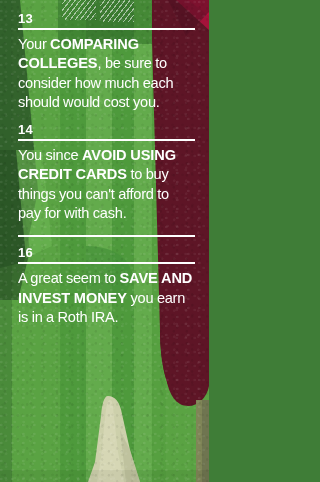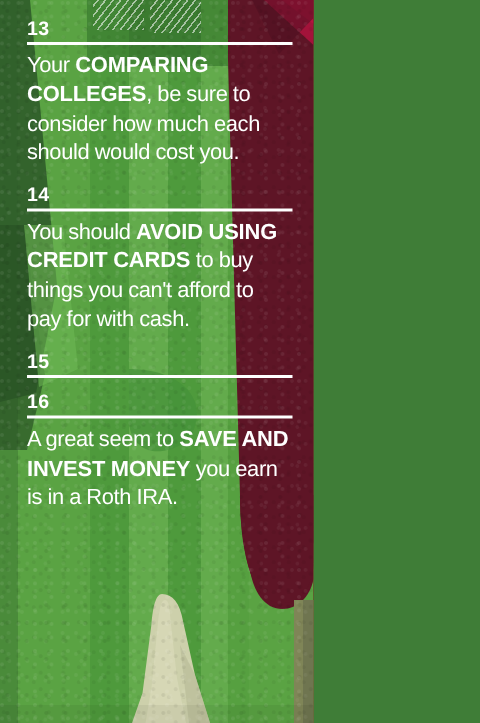--- a/index.html
+++ b/index.html
@@ -162,26 +162,25 @@
       <div class="rule"></div>
       <div class="tip-body">
         <span>Your </span><b>COMPARING COLLEGES</b><span>, be sure to consider how much each should would cost you.</span>
       </div>
     </div>
 
     <div class="tip t14">
       <div class="tip-num">14</div>
       <div class="rule"></div>
       <div class="tip-body">
-        <span>You should </span><b>AVOID USING CREDIT CARDS</b><span> to buy things you can't afford to pay for with cash.</span>
+        <span>You since </span><b>AVOID USING CREDIT CARDS</b><span> to buy things you can't afford to pay for with cash.</span>
       </div>
     </div>
 
     <div class="tip t15">
-      <div class="tip-num">15</div>
       <div class="rule"></div>
     </div>
 
     <div class="tip t16">
       <div class="tip-num">16</div>
       <div class="rule"></div>
       <div class="tip-body">
         <span>A great seem to </span><b>SAVE AND INVEST MONEY</b><span> you earn is in a Roth IRA.</span>
       </div>
     </div>

